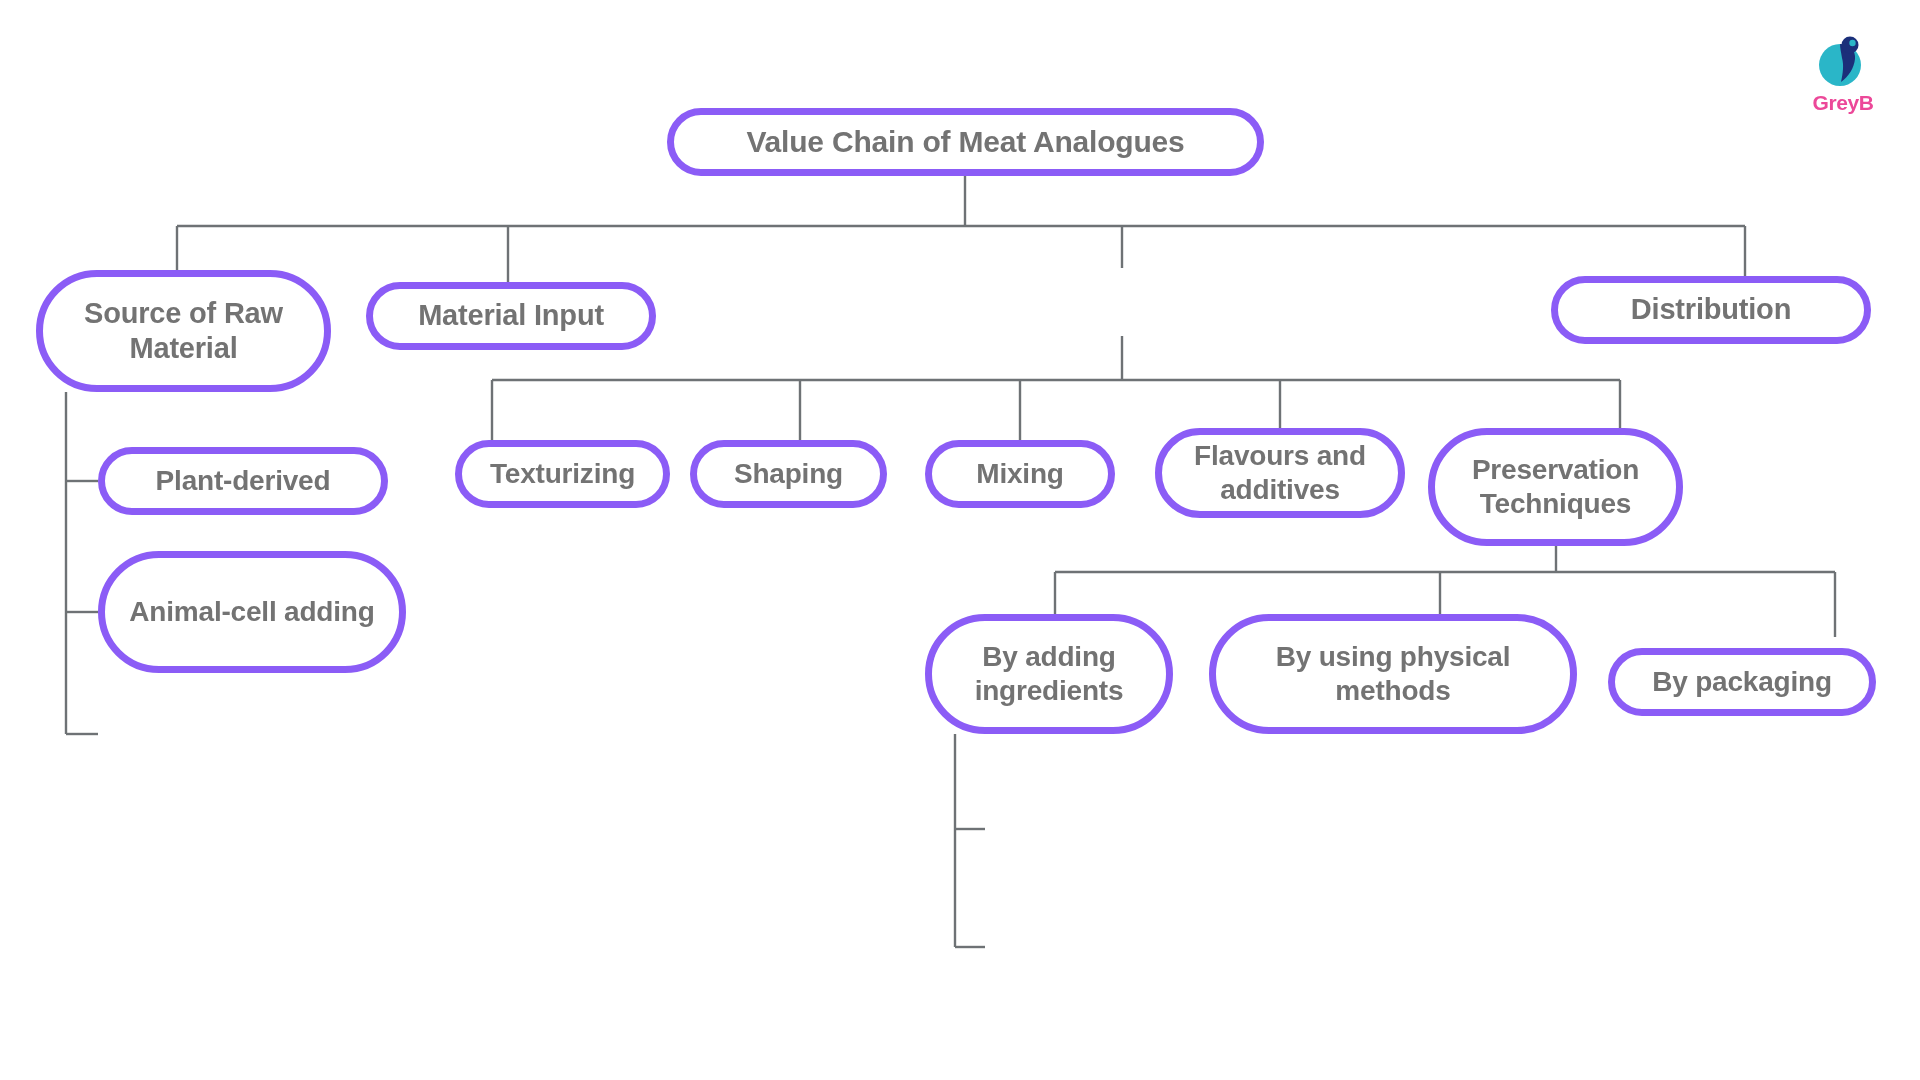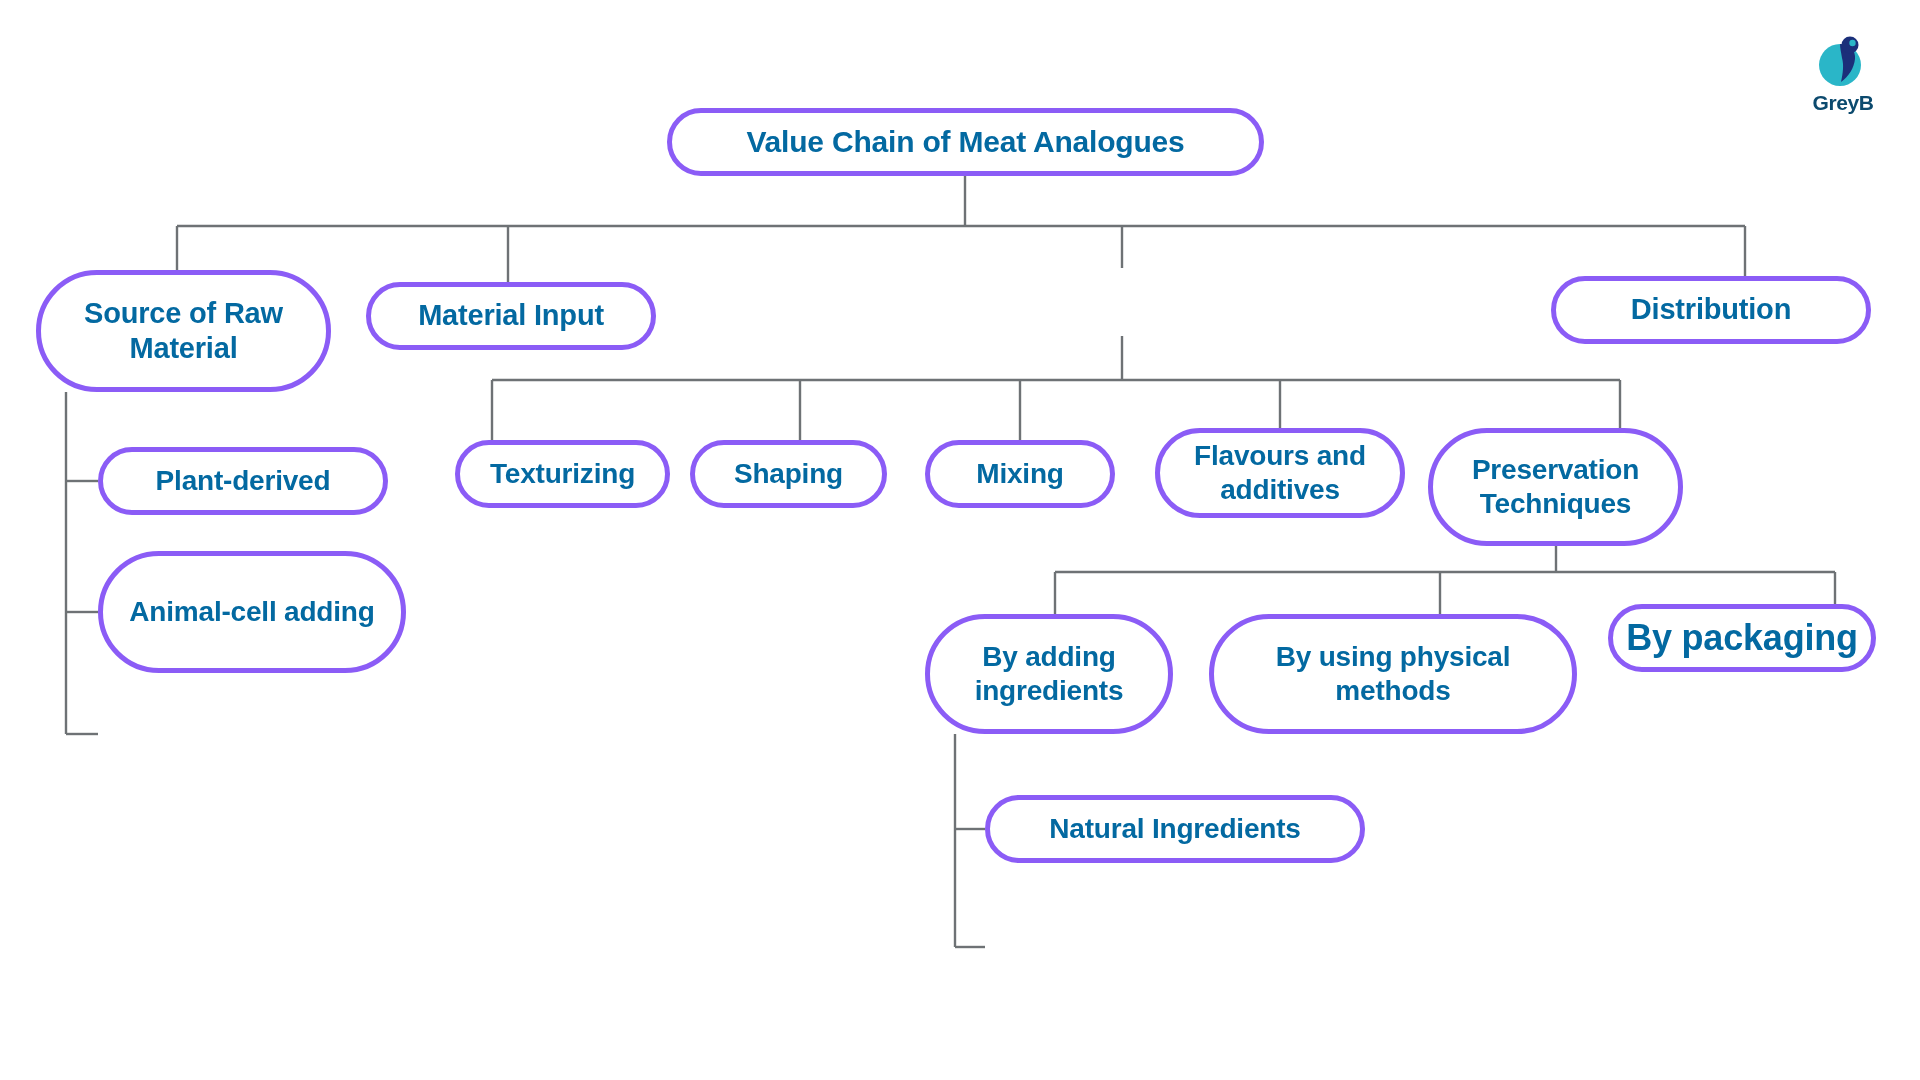--- a/index.html
+++ b/index.html
@@ -29,22 +29,22 @@
     pointer-events: none;
   }
   .node {
     position: absolute;
     box-sizing: border-box;
     display: flex;
     align-items: center;
     justify-content: center;
     text-align: center;
     background: #ffffff;
-    border: 5px solid #8b5cf6;
-    color: #0369a1;
+    border: 7px solid #8b5cf6;
+    color: #737373;
     font-weight: bold;
     line-height: 1.22;
     letter-spacing: -0.2px;
     z-index: 2;
   }
   
   .n-root {
     left: 667px; top: 108px; width: 597px; height: 68px;
     border-radius: 34px;
     font-size: 30px;
@@ -123,23 +123,23 @@
     font-size: 28px;
     padding: 8px 14px;
   }
   .n-physical {
     left: 1209px; top: 614px; width: 368px; height: 120px;
     border-radius: 60px;
     font-size: 28px;
     padding: 17px 16px;
   }
   .n-packaging {
-    left: 1608px; top: 604px; width: 268px; height: 68px;
-    border-radius: 34px;
-    font-size: 36px;
+    left: 1608px; top: 648px; width: 268px; height: 68px;
+    border-radius: 34px;
+    font-size: 28px;
   }
   
   .n-natural {
     left: 985px; top: 795px; width: 380px; height: 68px;
     border-radius: 34px;
     font-size: 28px;
   }
   .n-chemical {
     left: 985px; top: 913px; width: 420px; height: 68px;
     border-radius: 34px;
@@ -153,21 +153,21 @@
     width: 86px;
     height: 84px;
     z-index: 3;
   }
   #logo .mark { display: block; }
   #logo .wordmark {
     display: block;
     text-align: center;
     font-size: 21px;
     font-weight: bold;
-    color: #0c4a6e;
+    color: #ec4899;
     letter-spacing: -0.4px;
     margin-top: 1px;
   }
 </style>
 </head>
 <body>
 
 <div id="canvas">
 
   <svg id="connectors" viewBox="0 0 1920 1080" width="1920" height="1080" aria-hidden="true">
@@ -219,21 +219,20 @@
   <div class="node n-textur">Texturizing</div>
   <div class="node n-shaping">Shaping</div>
   <div class="node n-mixing">Mixing</div>
   <div class="node n-flavours">Flavours and additives</div>
   <div class="node n-preserv">Preservation Techniques</div>
 
   <div class="node n-adding">By adding ingredients</div>
   <div class="node n-physical">By using physical methods</div>
   <div class="node n-packaging">By packaging</div>
 
-  <div class="node n-natural">Natural Ingredients</div>
 
   <div id="logo">
     <svg class="mark" width="86" height="58" viewBox="0 0 86 58" aria-hidden="true">
       <circle cx="40" cy="33" r="21" fill="#2AB6C8"></circle>
       <path d="M40 12 C50 12 56 19 55 27 C54 36 49 44 41 50 C43 41 44 33 42 26 C41 20 40 16 40 12 Z" fill="#1B2F7A"></path>
       <circle cx="50" cy="13" r="8.5" fill="#1B2F7A"></circle>
       <circle cx="52.5" cy="11" r="3.2" fill="#2AB6C8"></circle>
     </svg>
     <span class="wordmark">GreyB</span>
   </div>

